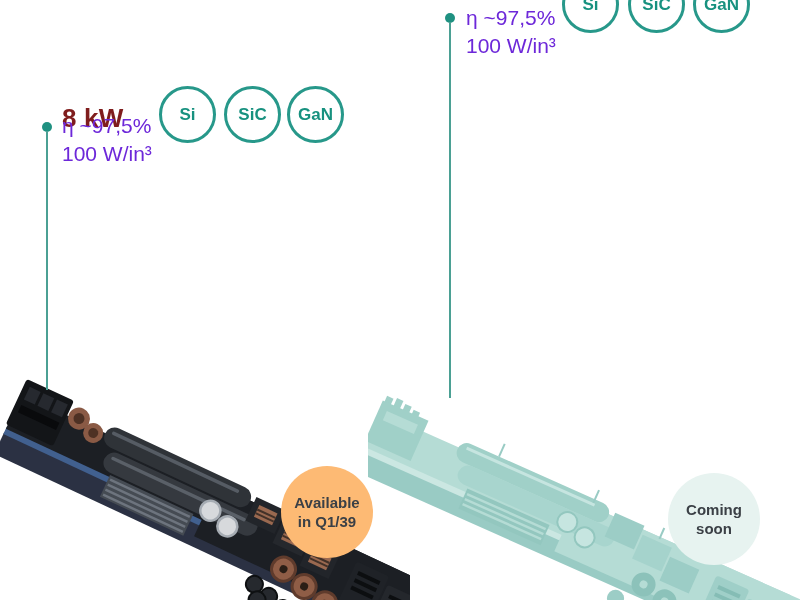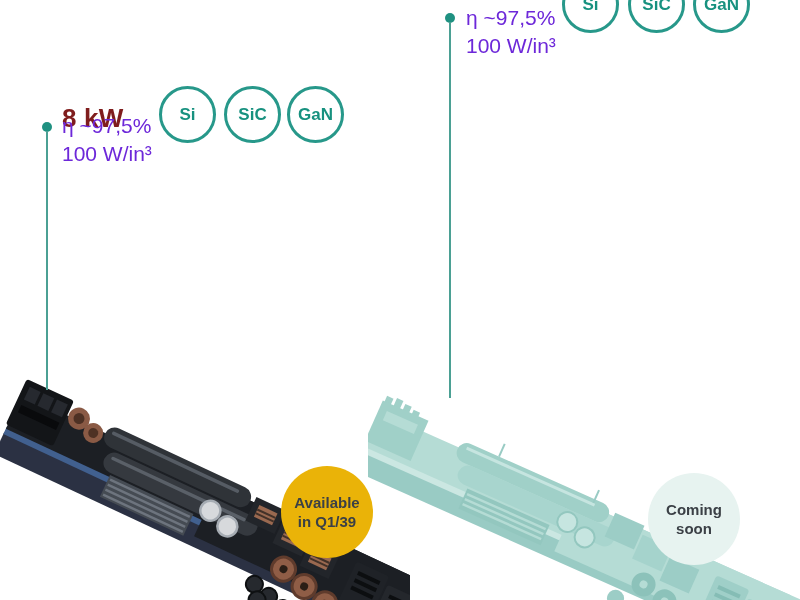--- a/index.html
+++ b/index.html
@@ -124,21 +124,21 @@
     <div class="tech-badge" style="left:159px;top:86px;">
       <span>Si</span>
     </div>
     <div class="tech-badge" style="left:224px;top:86px;">
       <span>SiC</span>
     </div>
     <div class="tech-badge" style="left:287px;top:86px;">
       <span>GaN</span>
     </div>
 
-    <div class="avail-badge" style="left:281px;top:466px;background:#eab308;">
+    <div class="avail-badge" style="left:281px;top:466px;background:#fdba74;">
       <span>Available</span>
       <span>in Q1/39</span>
     </div>
   </section>
 
   <section>
 
     <svg class="render" style="left:368px;top:382px;" width="432" height="218" viewBox="0 0 432 218">
       <g transform="translate(14,40) rotate(24)">
 
@@ -207,19 +207,19 @@
     <div class="tech-badge" style="left:562px;top:-24px;">
       <span>Si</span>
     </div>
     <div class="tech-badge" style="left:628px;top:-24px;">
       <span>SiC</span>
     </div>
     <div class="tech-badge" style="left:693px;top:-24px;">
       <span>GaN</span>
     </div>
 
-    <div class="avail-badge" style="left:648px;top:473px;background:#E7F3F0;">
+    <div class="avail-badge" style="left:668px;top:473px;background:#E7F3F0;">
       <span>Coming</span>
       <span>soon</span>
     </div>
   </section>
 
 </div>
 
 </body></html>

